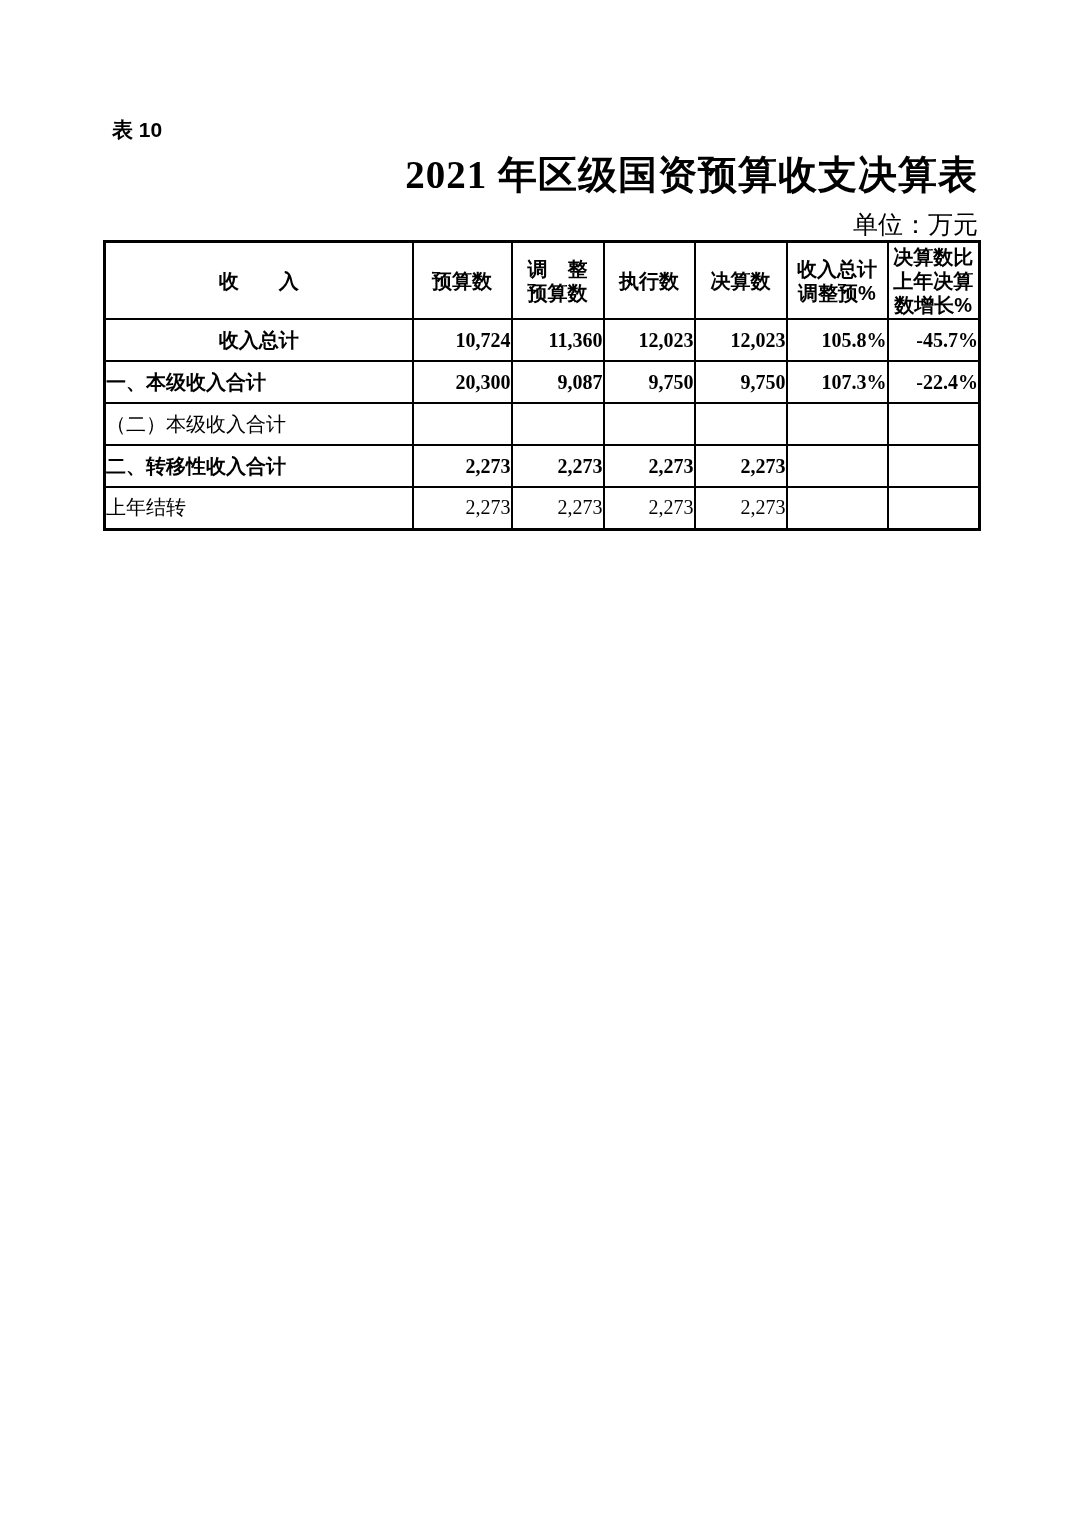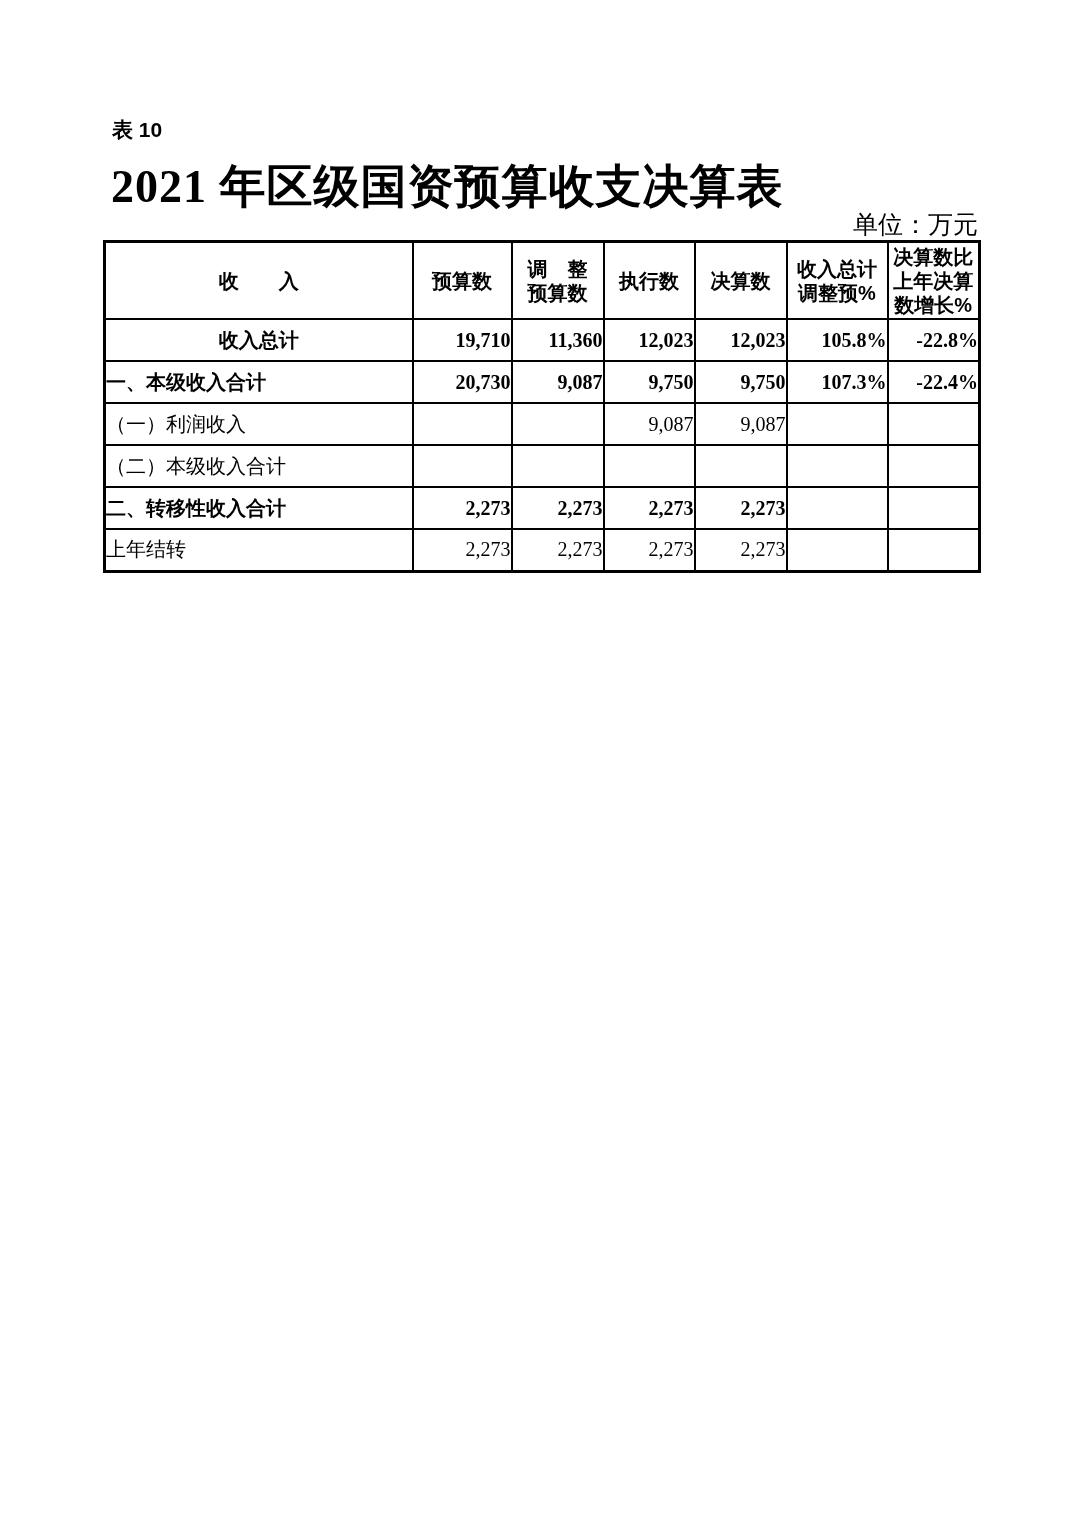--- a/index.html
+++ b/index.html
@@ -22,23 +22,23 @@
     top: 116px;
     font-size: 21px;
     font-weight: 600;
     font-family: "Liberation Sans", "DejaVu Sans", sans-serif;
   }
   .title {
     position: absolute;
     left: 103px;
     top: 148px;
     width: 875px;
-    margin: 8px;
-    text-align: left;
-    font-size: 46px;
+    margin: 0;
+    text-align: right;
+    font-size: 39px;
     font-weight: 700;
     letter-spacing: 1px;
     font-family: "Liberation Serif", "DejaVu Serif", serif;
   }
   .unit-note {
     position: absolute;
     left: 103px;
     top: 208px;
     width: 875px;
     text-align: right;
@@ -140,46 +140,37 @@
         <th>收入总计
 调整预%</th>
         <th>决算数比
 上年决算
 数增长%</th>
       </tr>
     </thead>
     <tbody>
       <tr class="row-bold">
         <td class="label center">收入总计</td>
-        <td class="num">19,710</td>
+        <td class="num">10,724</td>
         <td class="num">11,360</td>
         <td class="num">12,023</td>
         <td class="num">12,023</td>
         <td class="num">105.8%</td>
-        <td class="num">-22.8%</td>
+        <td class="num">-45.7%</td>
       </tr>
       <tr class="row-bold">
         <td class="label">一、本级收入合计</td>
-        <td class="num">20,730</td>
+        <td class="num">20,300</td>
         <td class="num">9,087</td>
         <td class="num">9,750</td>
         <td class="num">9,750</td>
         <td class="num">107.3%</td>
         <td class="num">-22.4%</td>
       </tr>
       <tr>
-        <td class="label">（一）利润收入</td>
-        <td class="num"></td>
-        <td class="num"></td>
-        <td class="num">9,087</td>
-        <td class="num">9,087</td>
-        <td class="num"></td>
-        <td class="num"></td>
-      </tr>
-      <tr>
         <td class="label">（二）本级收入合计</td>
         <td class="num"></td>
         <td class="num"></td>
         <td class="num"></td>
         <td class="num"></td>
         <td class="num"></td>
         <td class="num"></td>
       </tr>
       <tr class="row-bold">
         <td class="label">二、转移性收入合计</td>

